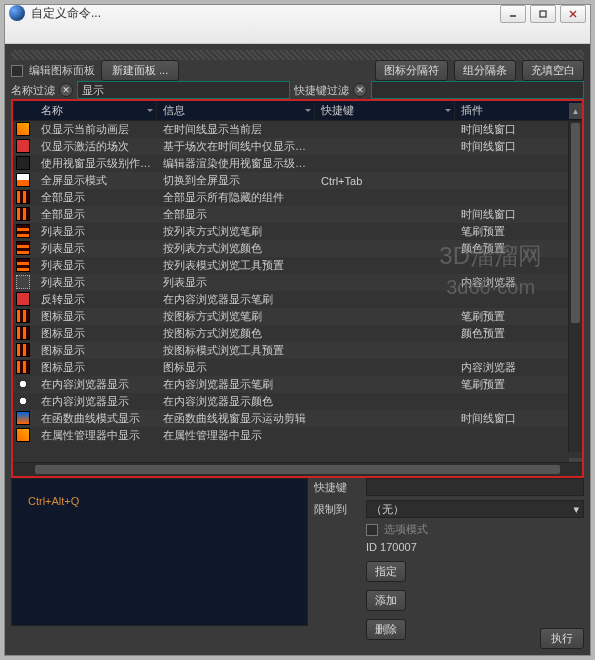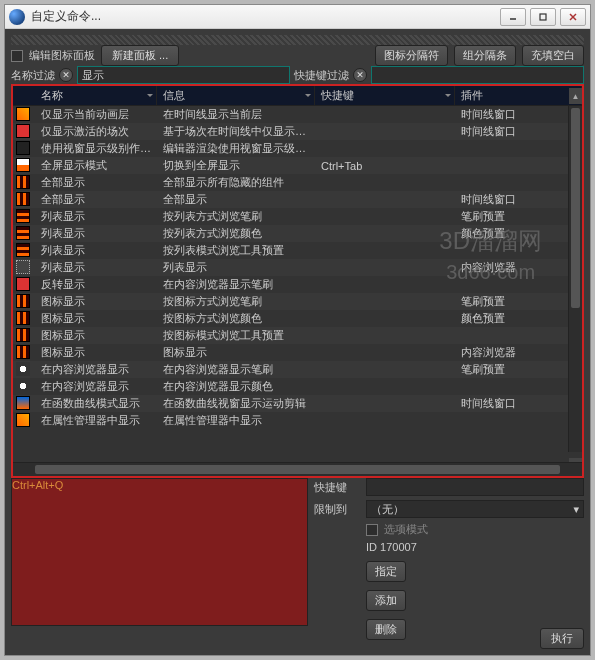--- a/index.html
+++ b/index.html
@@ -1,18 +1,18 @@
 <!DOCTYPE html>
 <html><head>
 <meta charset="utf-8">
 <style>
 * { box-sizing: border-box; margin: 0; padding: 0; font-family: "Microsoft YaHei", sans-serif; }
 body { background: #b8b8b8; width: 595px; height: 660px; overflow: hidden; }
 .window { background: #fff; border: 1px solid #888; margin: 4px; width: 587px; height: 652px; display: flex; flex-direction: column; }
-.titlebar { background: linear-gradient(#f8f8f8,#e8e8e8); height: 24px; display: flex; align-items: center; padding: 0 4px; border-bottom: 1px solid #ccc; }
+.titlebar { background: linear-gradient(#f8f8f8,#e8e8e8); height: 39px; display: flex; align-items: flex-start; padding: 0 4px; border-bottom: 1px solid #ccc; }
 .tb-icon { width: 16px; height: 16px; background: radial-gradient(circle at 30% 30%, #6af, #025); border-radius: 50%; margin-right: 6px; }
 .tb-title { font-size: 12px; color: #333; flex: 1; }
 .tb-btns { display: flex; gap: 4px; }
 .tb-btn { width: 26px; height: 18px; border: 1px solid #aaa; background: linear-gradient(#fdfdfd,#e4e4e4); border-radius: 2px; display: flex; align-items: center; justify-content: center; cursor: pointer; }
 .tb-btn svg { width: 10px; height: 10px; }
 .content { flex: 1; background: #3a3a3a; display: flex; flex-direction: column; padding: 6px; gap: 0; color: #ccc; font-size: 11px; overflow: hidden; }
 .grip { height: 10px; background: repeating-linear-gradient(45deg,#4a4a4a 0 2px,#3a3a3a 2px 4px); border-radius: 2px; }
 .toolbar { display: flex; align-items: center; gap: 6px; }
 .chk { width: 12px; height: 12px; border: 1px solid #777; background: #2d2d2d; display: inline-block; }
 .btn { background: linear-gradient(#555,#444); border: 1px solid #222; color: #ddd; padding: 2px 10px; border-radius: 3px; cursor: pointer; font-size: 11px; }
@@ -51,21 +51,21 @@
 .watermark { position: absolute; right: 40px; top: 118px; color: rgba(120,120,120,0.6); font-size: 24px; pointer-events: none; text-align: center; line-height: 1.4; font-family: Arial; }
 .watermark .l2 { font-size: 20px; }
 .vscroll { position: absolute; right: 0; top: 20px; bottom: 24px; width: 14px; background: #2d2d2d; border-left: 1px solid #222; }
 .vthumb { position: absolute; left: 2px; right: 2px; top: 2px; height: 200px; background: #555; border-radius: 2px; }
 .varrow { position: absolute; left: 0; right: 0; height: 12px; background: #444; display:flex;align-items:center;justify-content:center;color:#aaa;font-size:8px;}
 .va-up { top: -18px; height:16px; }
 .va-dn { bottom: -22px; height:16px;}
 .hscroll { height: 14px; background: #2d2d2d; border-top: 1px solid #222; position: relative; }
 .hthumb { position: absolute; top: 2px; bottom: 2px; left: 22px; right: 22px; background: #555; border-radius: 2px; }
 .bottom { display: flex; gap: 6px; height: 148px; }
-.bleft { flex: 1; background: #7f1d1d; border: 1px solid #222; padding: 0; }
+.bleft { flex: 1; background: #0f172a; border: 1px solid #222; padding: 16px; }
 .txt-orange { color: #d88a3a; }
 .bright { width: 270px; display: flex; flex-direction: column; gap: 4px; }
 .frow { display: flex; align-items: center; gap: 6px; }
 .flbl { width: 46px; text-align: left; }
 .fin { flex: 1; background: #2d2d2d; border: 1px solid #222; height: 18px; padding: 0 4px; color: #ccc; font-size: 11px; }
 .sel { flex: 1; background: #2d2d2d; border: 1px solid #222; height: 18px; padding: 0 4px; color: #ccc; display: flex; align-items: center; justify-content: space-between; }
 .blist { display: flex; gap: 4px; margin-top: 4px; }
 .footer { display: flex; justify-content: flex-end; padding-top: 2px; }
 </style>
 </head>

